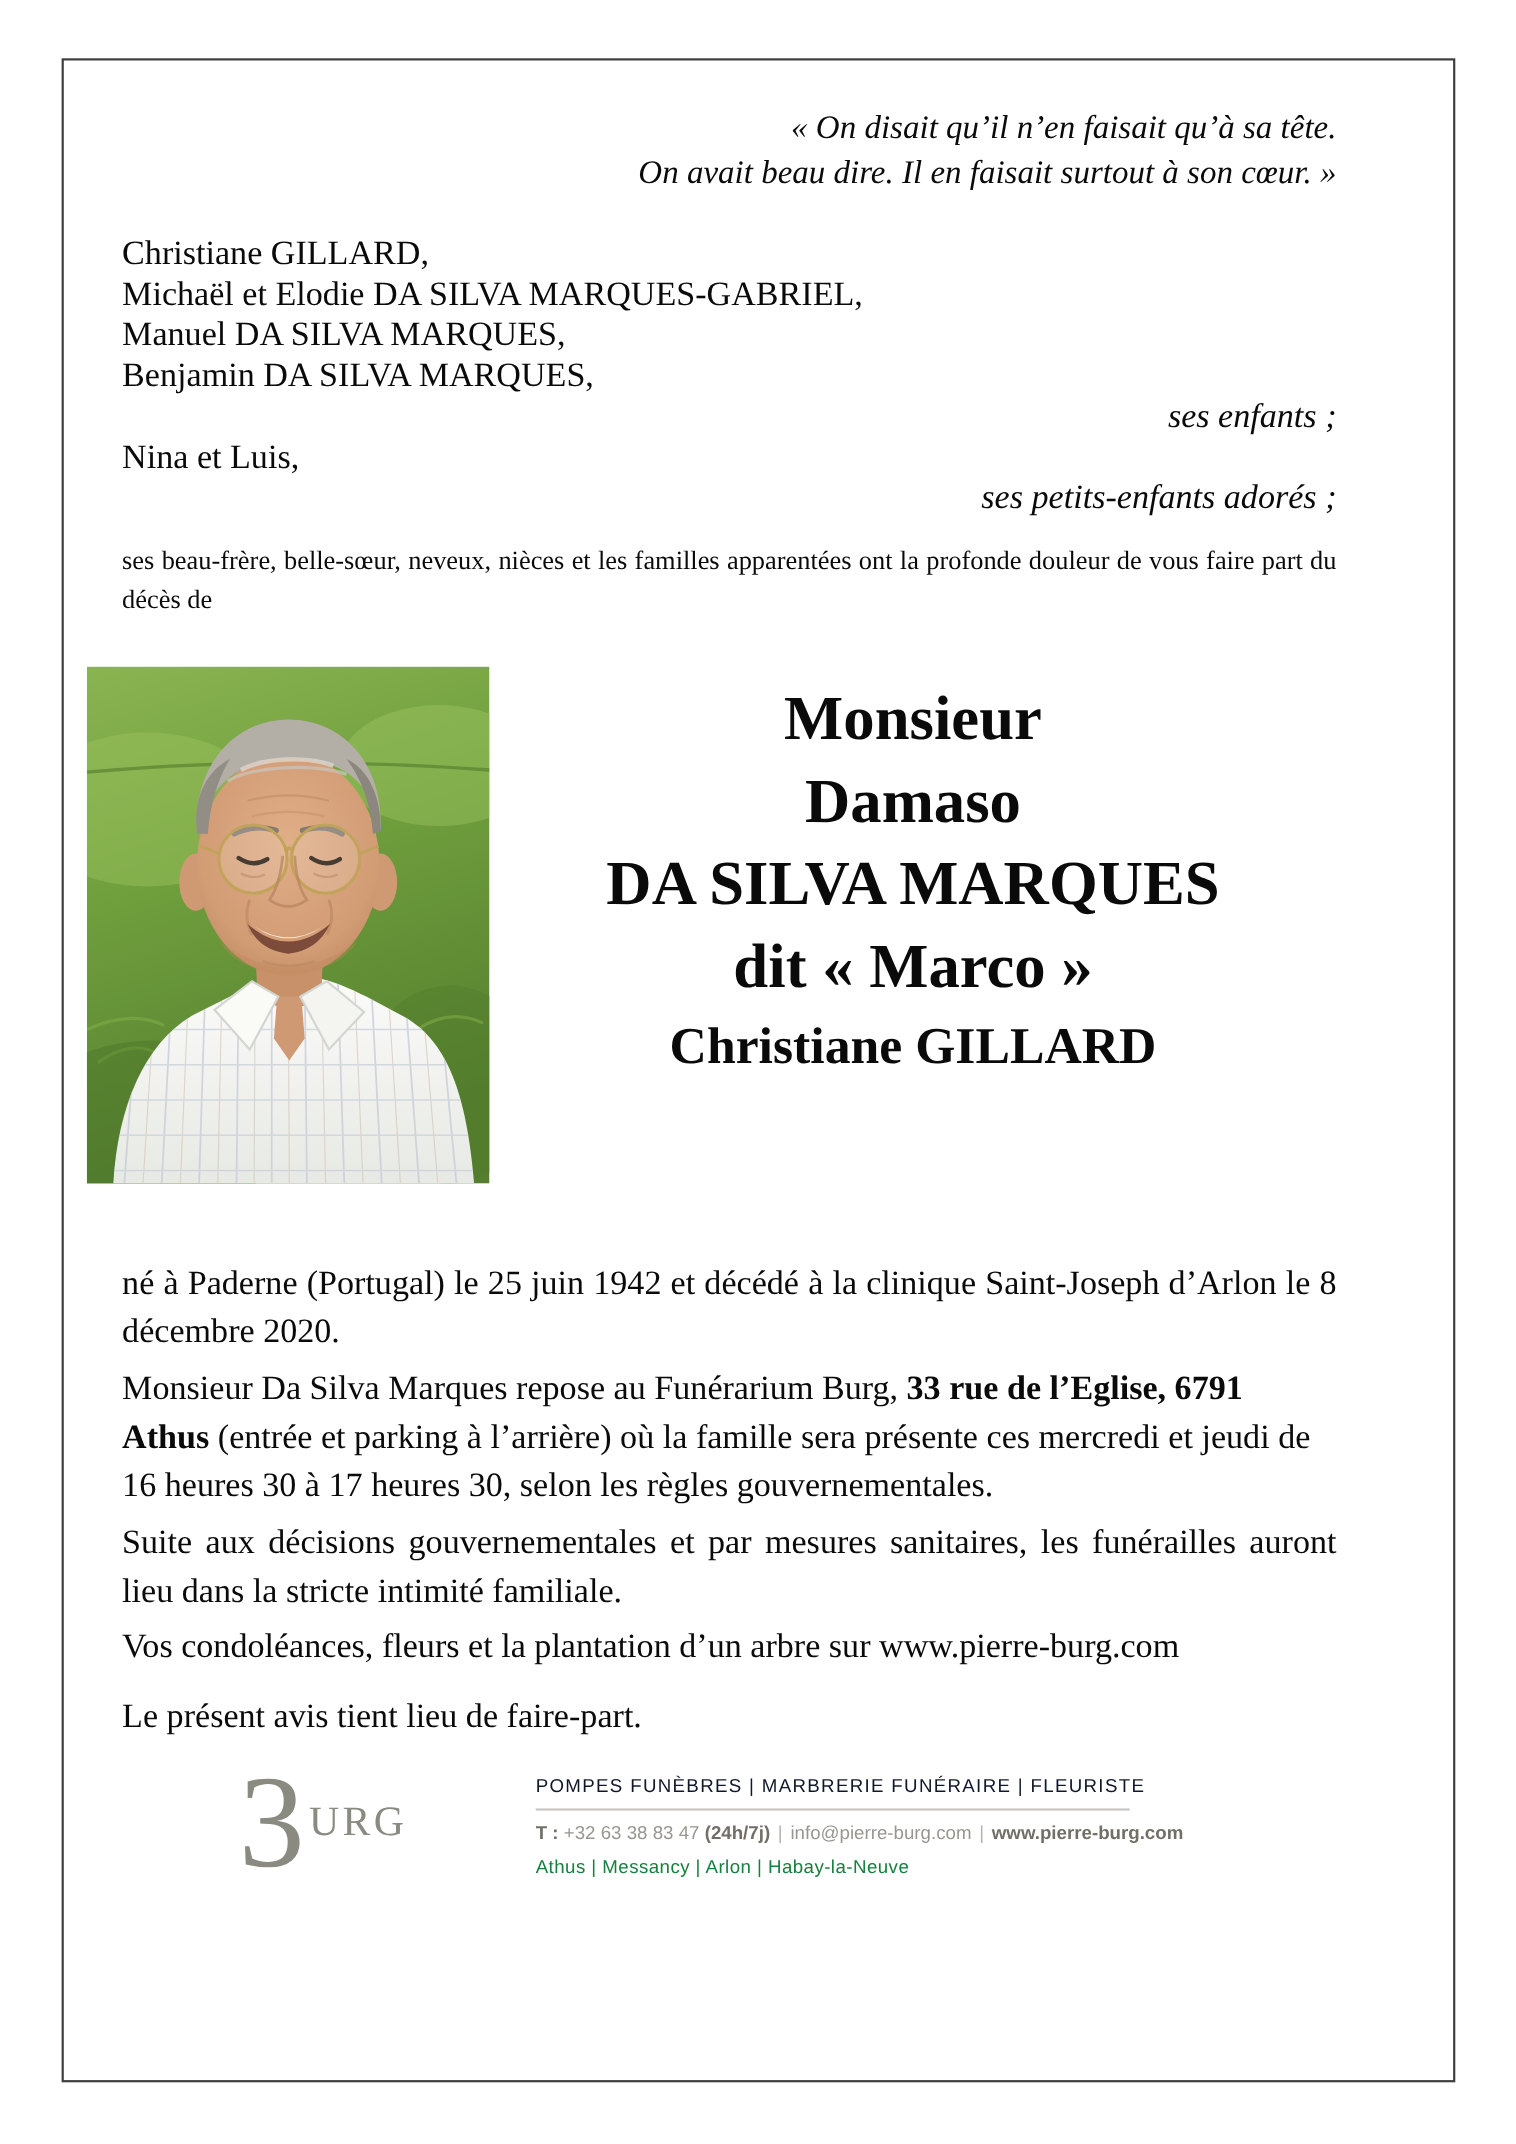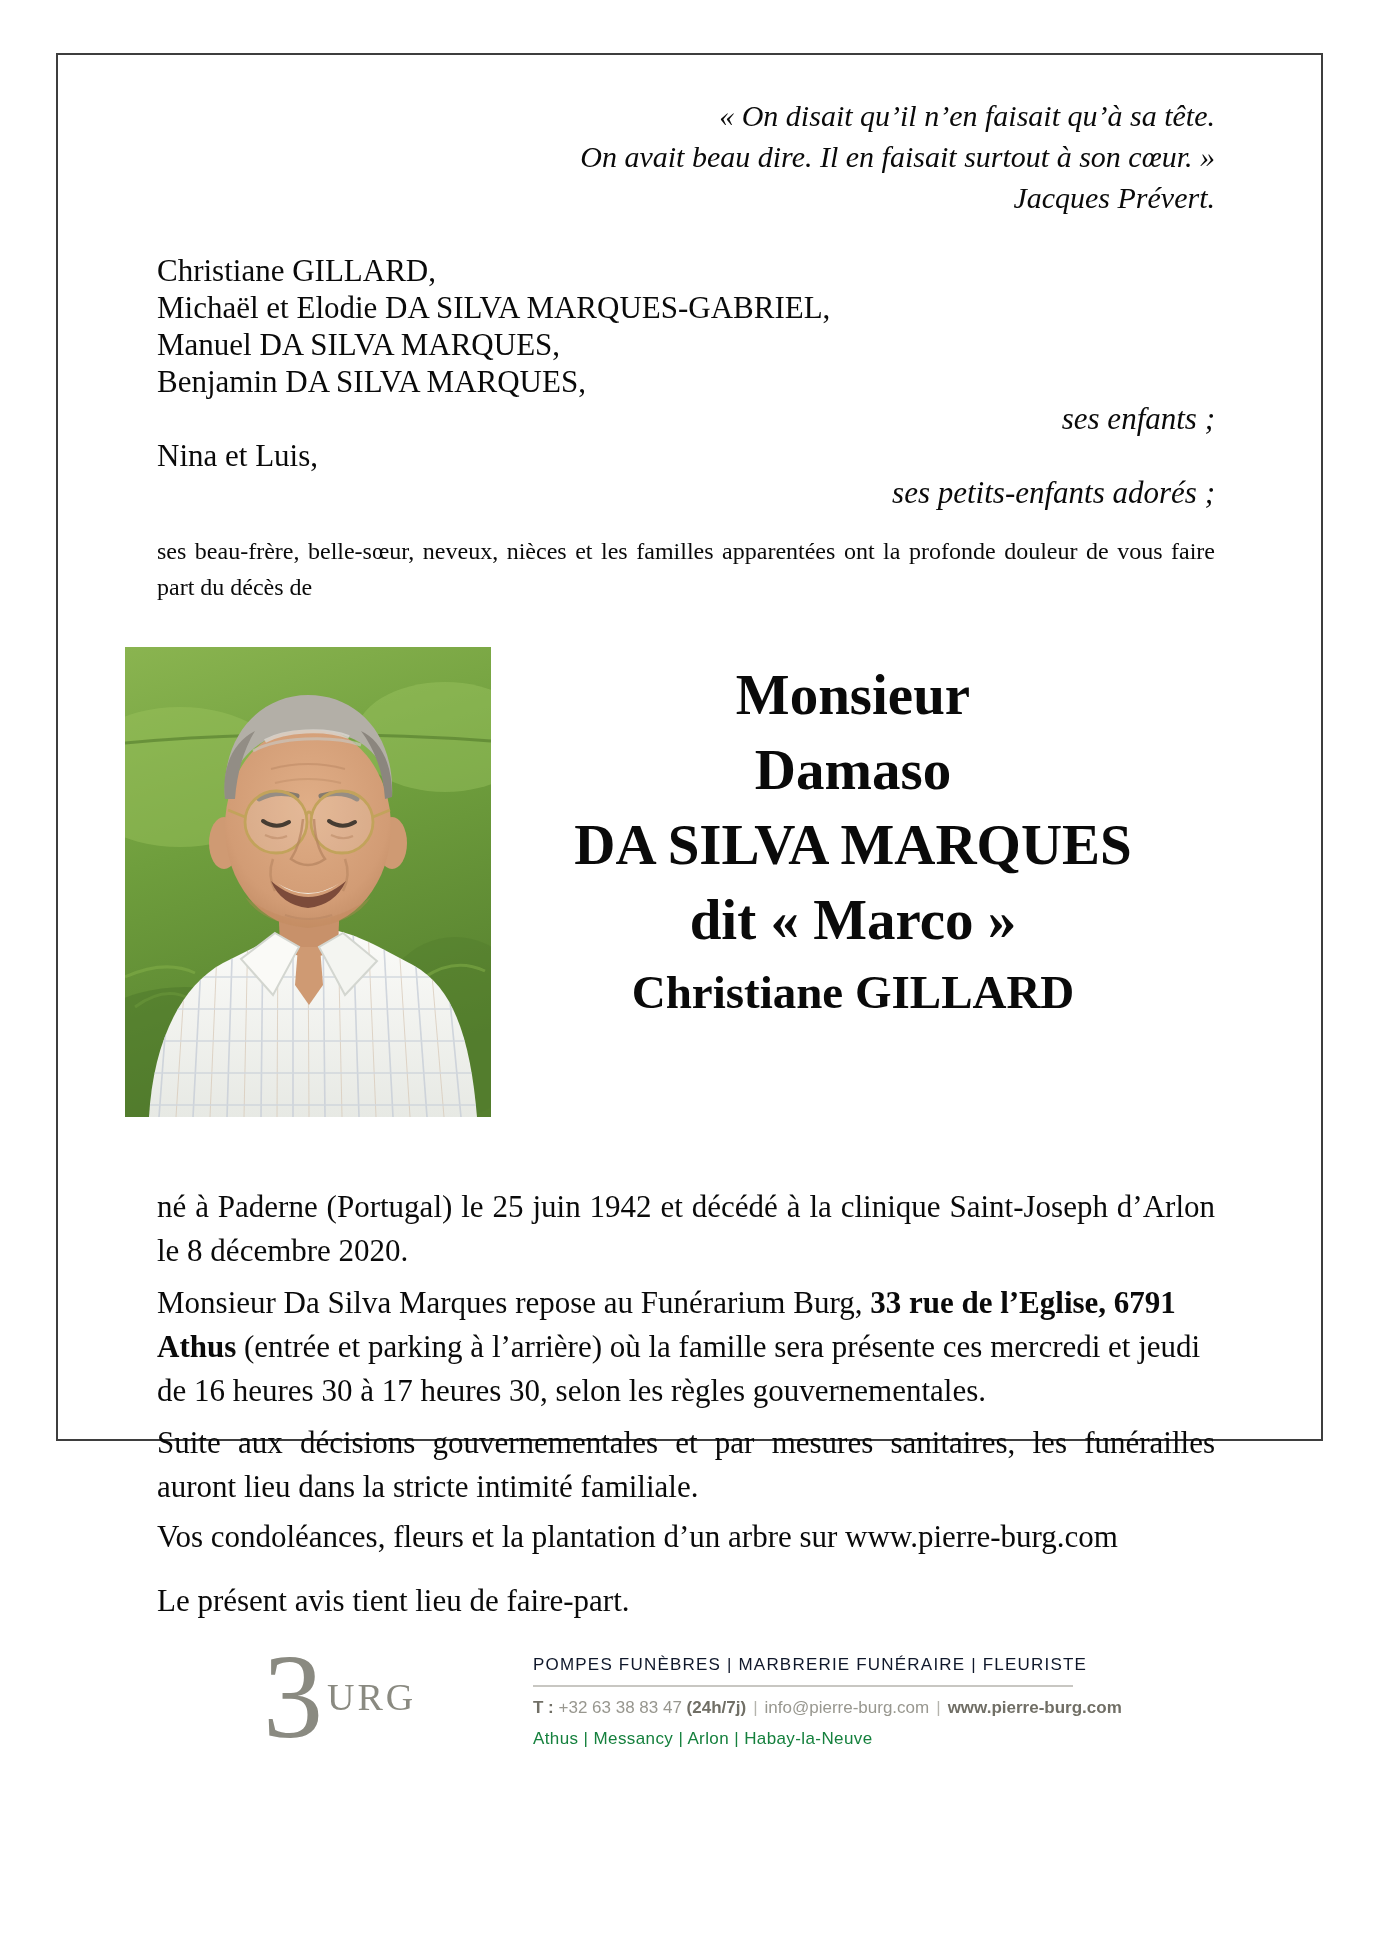--- a/index.html
+++ b/index.html
@@ -6,24 +6,24 @@
   .page{
     position:relative;
     width:1378px;height:1949px;
     background:#ffffff;
     font-family:"Liberation Serif", serif;
     color:#0a0a0a;
     overflow:hidden;
   }
   .frame{
     position:absolute;left:56px;top:53px;
-    width:1267px;height:1388px;
+    width:1267px;height:1840px;
     border:2.5px solid #3e3e3e;
     box-sizing:border-box;
-    padding:40px 106px 0 99px;
+    padding:40px 106px 0 53px;
   }
   .quote{font-style:italic;text-align:right;font-size:30px;line-height:41px;}
   .addressee{margin-top:34px;font-size:31px;line-height:37px;}
   .role{font-style:italic;text-align:right;font-size:31px;line-height:37px;}
   .name-line{font-size:31px;line-height:37px;}
   .relatives{margin:22px 0 0 0;font-size:24px;line-height:36px;text-align:justify;}
   .photo-row{margin-top:42px;margin-left:-32px;display:flex;height:470px;}
   .photo{width:366px;height:470px;flex:none;display:block;}
   .title-block{flex:1;text-align:center;padding-top:10px;}
   .t-big{font-weight:bold;font-size:57px;line-height:75px;}
@@ -52,21 +52,20 @@
 </style>
 </head>
 <body>
 
 <div class="page">
   <div class="frame">
 
     <div class="quote">
       <div>« On disait qu’il n’en faisait qu’à sa tête.</div>
       <div>On avait beau dire. Il en faisait surtout à son cœur. »</div>
-      <div>Jacques Prévert.</div>
     </div>
 
     <div class="addressee">Christiane GILLARD,</div>
 
     <div>
       <div class="name-line">Michaël et Elodie DA SILVA MARQUES-GABRIEL,</div>
       <div class="name-line">Manuel DA SILVA MARQUES,</div>
       <div class="name-line">Benjamin DA SILVA MARQUES,</div>
     </div>
     <div class="role">ses enfants ;</div>

